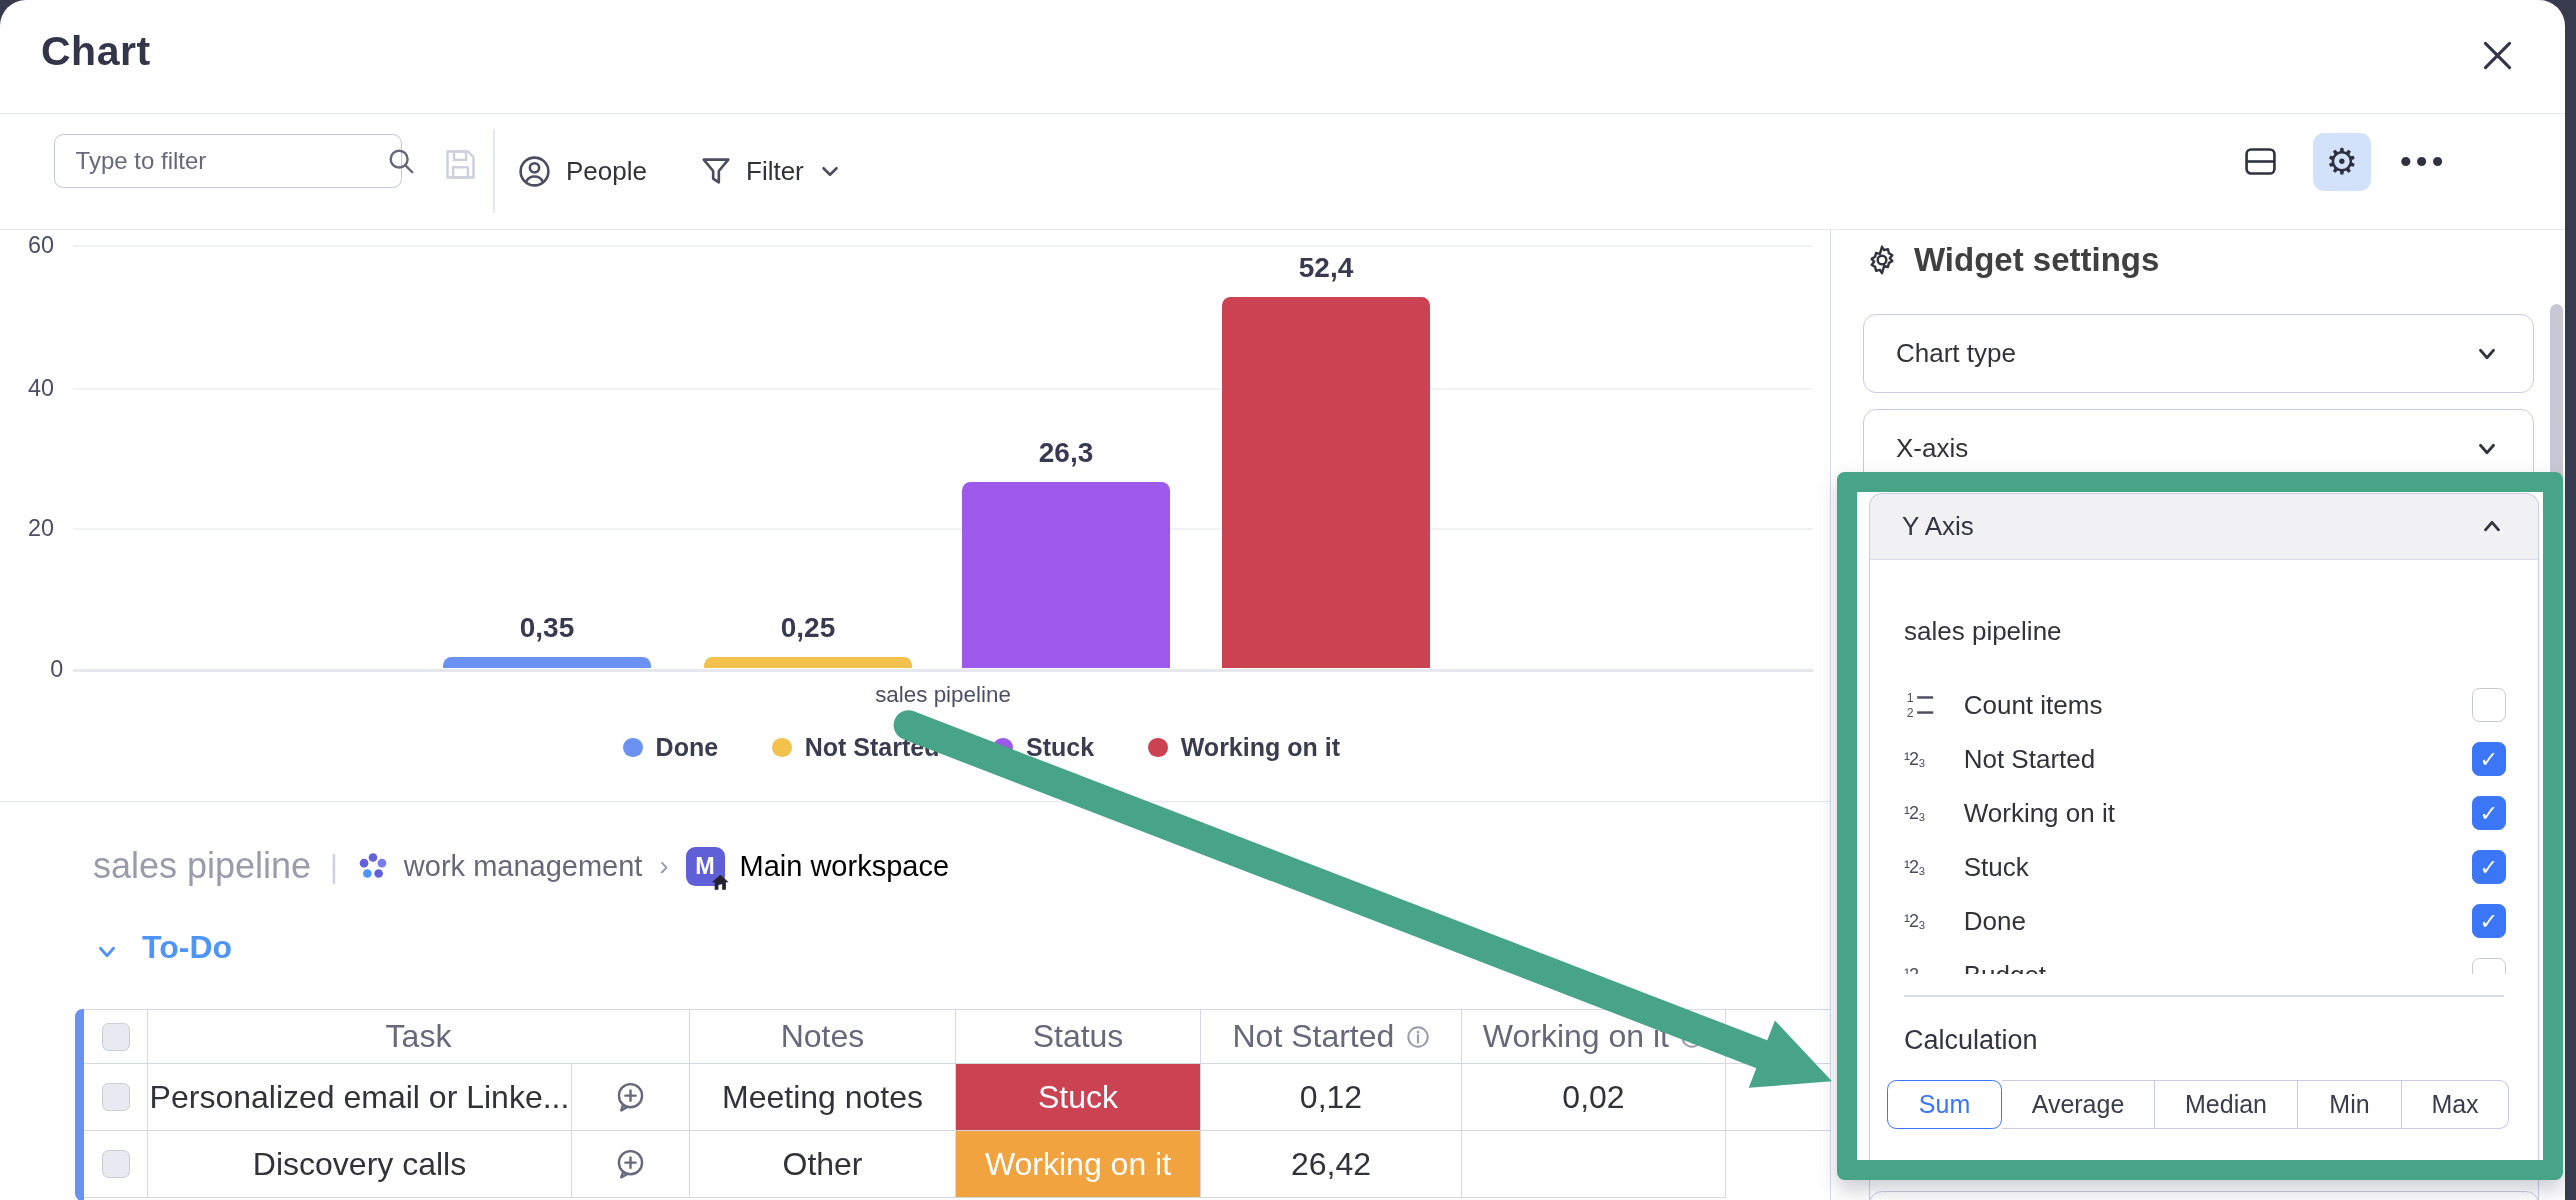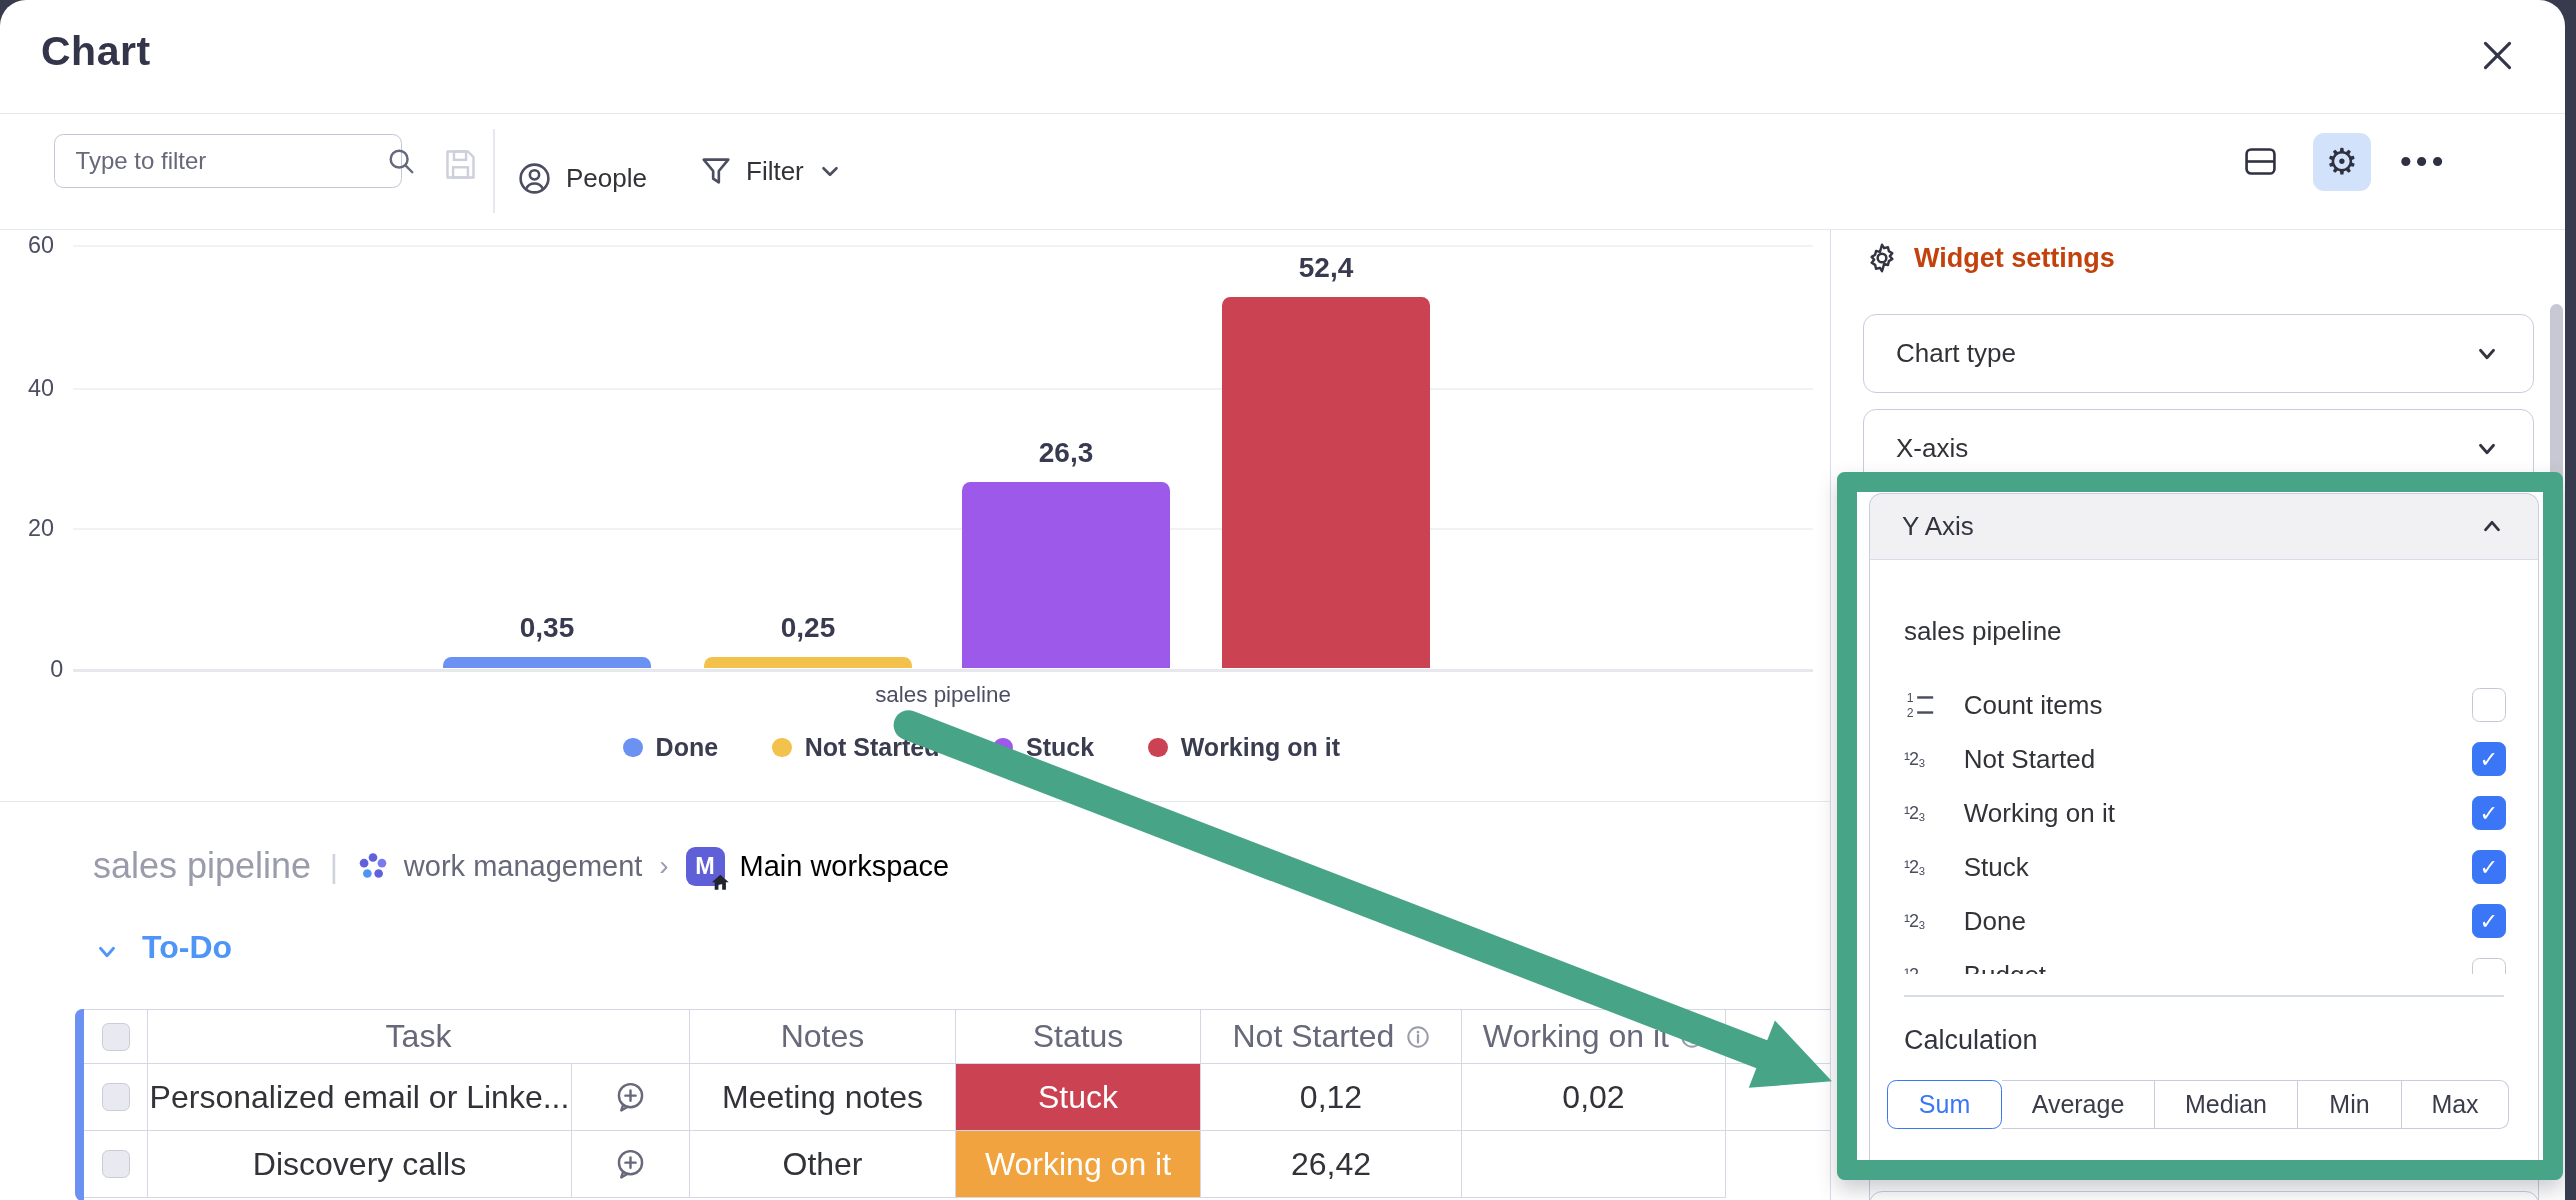--- a/index.html
+++ b/index.html
@@ -17,21 +17,21 @@
   .toolbar{position:absolute;left:0;top:114px;width:100%;height:116px;border-bottom:1.9px solid #e6e8f0;box-sizing:border-box;}
   .search-box{position:absolute;left:54px;top:19.6px;width:348px;height:54px;border:1.9px solid #c3c6d4;border-radius:9.3px;
               box-sizing:border-box;display:flex;align-items:center;background:#fff;}
   .search-box input{flex:1;border:none;outline:none;font-size:24px;color:#323338;padding:0 0 0 20.6px;background:transparent;
               font-family:"Liberation Sans","DejaVu Sans",sans-serif;}
   .search-box input::placeholder{color:#676879;}
   .search-ic{margin-right:15px;flex:0 0 auto;}
   .save-ic{position:absolute;left:441px;top:31px;}
   .tb-divider{position:absolute;left:493px;top:15px;width:1.9px;height:84px;background:#e6e8f0;}
   .tb-btn{position:absolute;display:flex;align-items:center;gap:13px;font-size:26px;color:#323338;cursor:pointer;height:56px;}
-  .btn-people{left:516px;top:36px;text-align:center;}
+  .btn-people{left:516px;top:29px;text-align:center;}
   .btn-filter{left:699px;top:29px;}
   .tb-right-icons{position:absolute;right:112px;top:18.7px;display:flex;align-items:center;gap:24px;}
   .icon-btn{width:58px;height:58px;border-radius:11.2px;display:flex;align-items:center;justify-content:center;cursor:pointer;}
   .icon-btn.active{background:var(--gear_bg);}
   .gear-glyph{font-family:"DejaVu Sans",sans-serif;font-size:36px;color:#2f3140;line-height:1;}
   .ellipsis{font-size:32px;letter-spacing:4.7px;color:#2f3140;font-weight:700;}
 
   
   .chart-pane{position:absolute;left:0;top:230px;width:1830px;height:572px;border-bottom:1.9px solid #e6e8f0;box-sizing:border-box;background:#fff;}
   .gridline{position:absolute;left:73px;width:1740px;height:1.9px;background:#f1f2f6;}
@@ -68,21 +68,21 @@
         font-size:32px;color:#323338;background:#fff;box-sizing:border-box;overflow:hidden;white-space:nowrap;}
   .cell.hdr{color:#676879;gap:11.2px;}
   .cell.task-hdr{grid-column:2 / span 2;}
   .status-cell{color:#fff;}
   .checkbox{width:28px;height:28px;border-radius:6.5px;background:#e9eaf1;border:1.9px solid #c9cbd6;box-sizing:border-box;cursor:pointer;}
 
   
   .settings-pane{position:absolute;left:1830px;top:230px;width:735px;height:970px;background:#fff;border-left:1.9px solid #d8dbe8;
                  box-sizing:border-box;overflow:hidden;}
   .ws-heading{position:absolute;left:34px;top:11.2px;display:flex;align-items:center;gap:15px;}
-  .ws-heading .ws-txt{font-size:27px;font-weight:700;color:#c2410c;}
+  .ws-heading .ws-txt{font-size:33px;font-weight:700;color:#404040;}
   .select{position:absolute;left:32px;width:671px;height:79px;border:1.9px solid #c9cce0;border-radius:13px;box-sizing:border-box;
           display:flex;align-items:center;justify-content:space-between;padding:0 32px;cursor:pointer;background:#fff;}
   .select .sel-label{font-size:26px;color:#323338;}
   .sel-charttype{top:84px;} .sel-xaxis{top:179px;}
   .yaxis-section{position:absolute;left:38px;top:263px;width:670px;}
   .yaxis-header{height:67px;background:#f1f1f4;border:1.9px solid #c9cce0;border-bottom:1.9px solid #d8dbe8;border-radius:13px 13px 0 0;
                 box-sizing:border-box;display:flex;align-items:center;justify-content:space-between;padding:0 32px;cursor:pointer;}
   .yaxis-header .ya-label{font-size:26px;color:#32343f;}
   .yaxis-body{position:relative;height:640px;border-left:1.9px solid #c9cce0;border-right:1.9px solid #c9cce0;box-sizing:border-box;background:#fff;}
   .ya-source{position:absolute;left:34px;top:56px;font-size:26px;color:#323338;}

